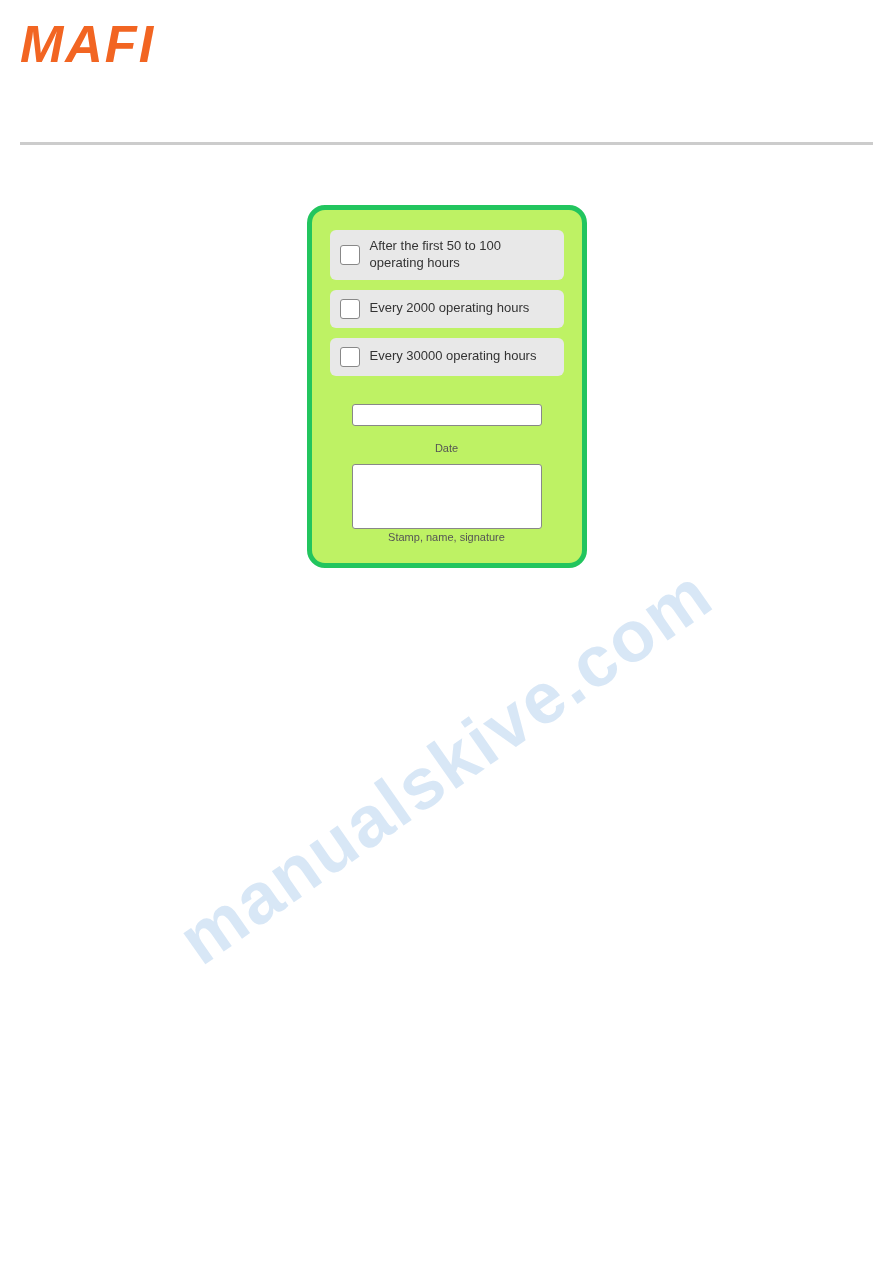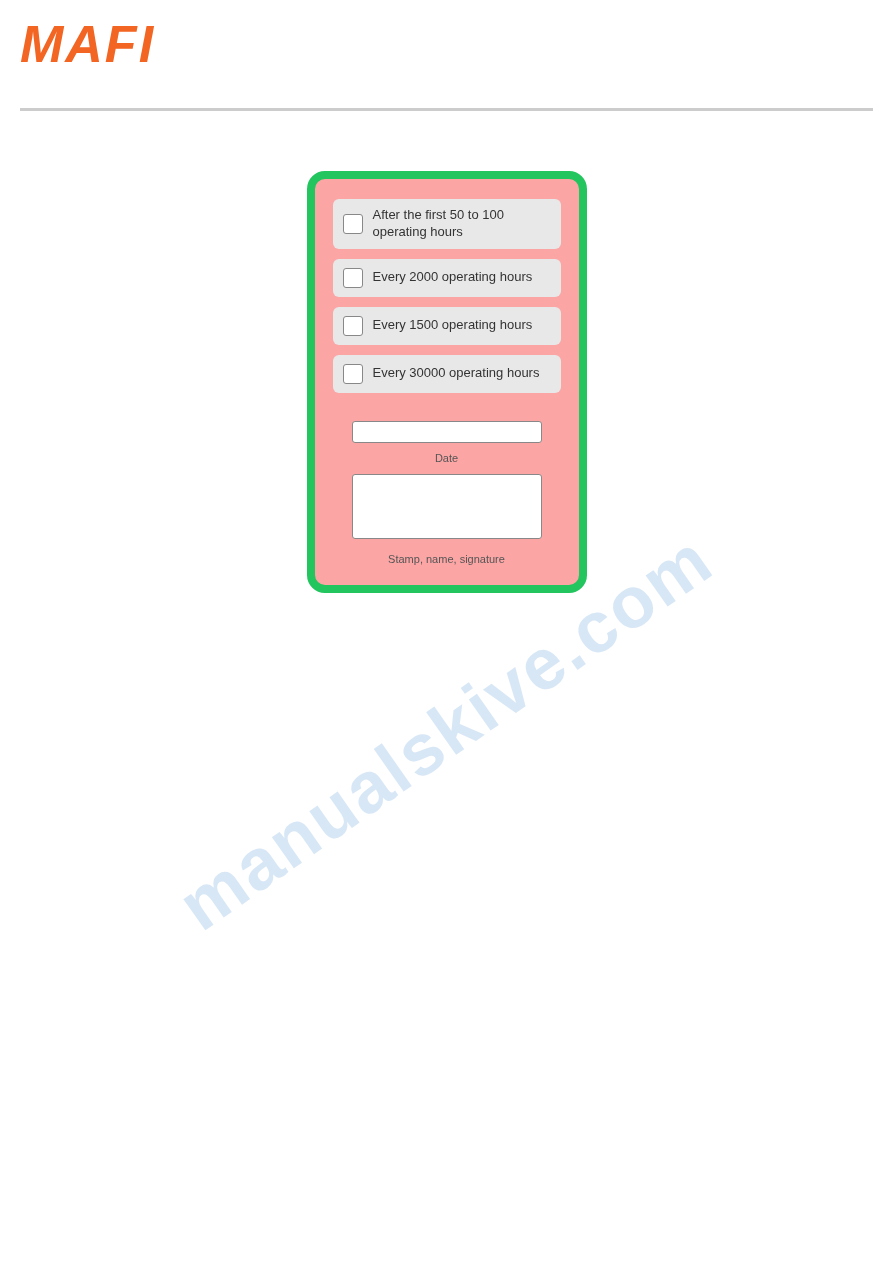--- a/index.html
+++ b/index.html
@@ -14,21 +14,21 @@
       background: #ffffff;
       font-family: Arial, Helvetica, sans-serif;
       position: relative;
       overflow-x: hidden;
     }
 
     
     .header {
       position: relative;
       padding: 18px 20px 0 20px;
-      height: 111px;
+      height: 145px;
     }
 
     .logo-container {
       display: flex;
       align-items: center;
     }
 
     .logo-text {
       font-size: 52px;
       font-weight: 900;
@@ -50,25 +50,25 @@
     
     .main-content {
       position: relative;
       padding: 60px 20px 20px 20px;
       display: flex;
       justify-content: center;
     }
 
     
     .card {
-      border: 8px solid #22c55e;
+      border: 5px solid #22c55e;
       border-radius: 18px;
       padding: 20px 18px 20px 18px;
       width: 280px;
-      background: #fca5a5;
+      background: #bef264;
       display: flex;
       flex-direction: column;
       gap: 10px;
     }
 
     
     .checkbox-item {
       display: flex;
       align-items: center;
       gap: 10px;
@@ -112,21 +112,21 @@
       border: 1px solid #888888;
       border-radius: 3px;
       background: #ffffff;
       margin-bottom: 0;
     }
 
     .input-label {
       font-size: 11px;
       color: #555555;
       text-align: center;
-      margin-top: 9px;
+      margin-top: 16px;
     }
 
     
     .textarea-field-container {
       display: flex;
       flex-direction: column;
       align-items: center;
       width: 100%;
     }
 
@@ -136,21 +136,21 @@
       border: 1px solid #888888;
       border-radius: 3px;
       background: #ffffff;
       resize: none;
     }
 
     .textarea-label {
       font-size: 11px;
       color: #555555;
       text-align: center;
-      margin-top: 14px;
+      margin-top: 2px;
     }
 
     
     .watermark {
       position: absolute;
       top: 580px;
       left: 130px;
       font-size: 72px;
       font-weight: bold;
       color: rgba(100, 160, 220, 0.25);
@@ -182,24 +182,20 @@
       <div class="checkbox-box"></div>
       <span class="checkbox-label">After the first 50 to 100 operating hours</span>
     </div>
 
 
     <div class="checkbox-item">
       <div class="checkbox-box"></div>
       <span class="checkbox-label">Every 2000 operating hours</span>
     </div>
 
-    <div class="checkbox-item">
-      <div class="checkbox-box"></div>
-      <span class="checkbox-label">Every 1500 operating hours</span>
-    </div>
 
     <div class="checkbox-item">
       <div class="checkbox-box"></div>
       <span class="checkbox-label">Every 30000 operating hours</span>
     </div>
 
     <div class="spacer"></div>
 
     <div class="input-field-container">
       <input class="input-field" type="text" style="">

